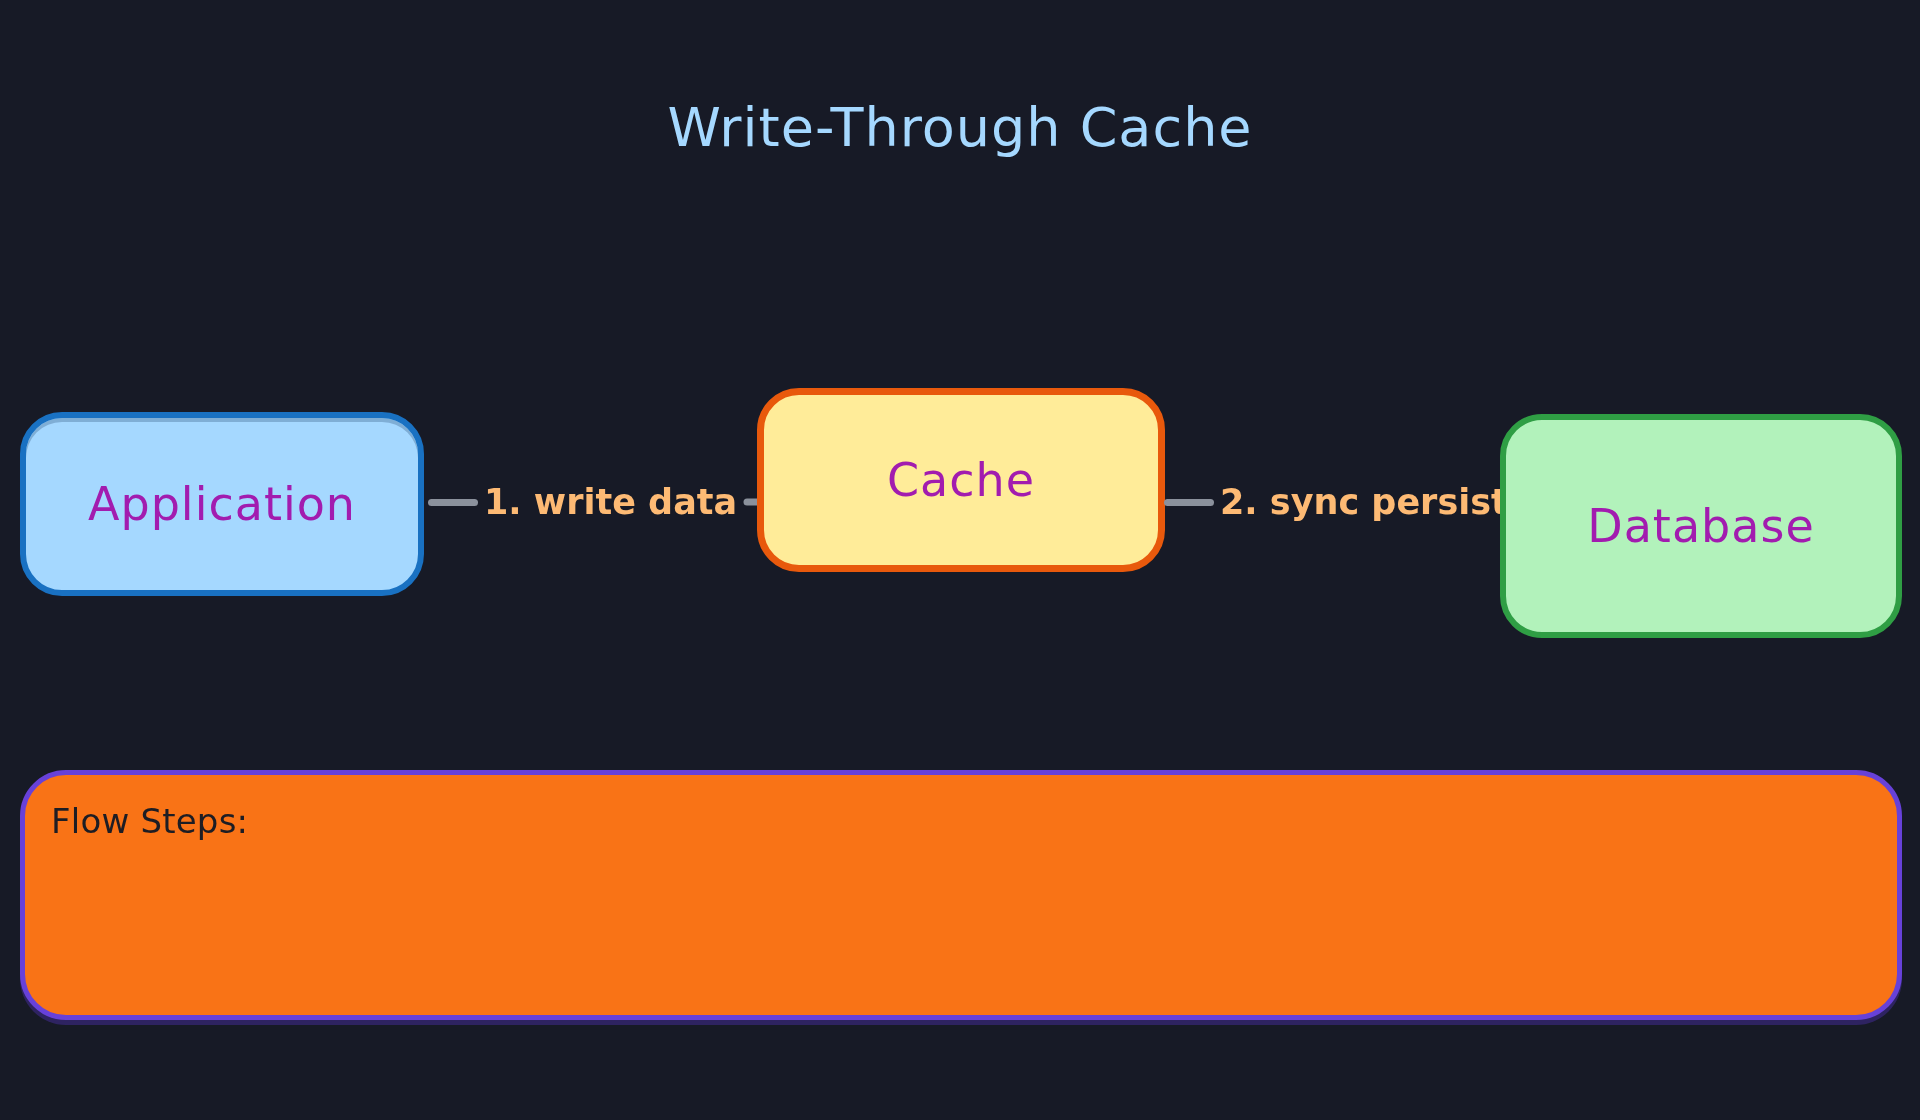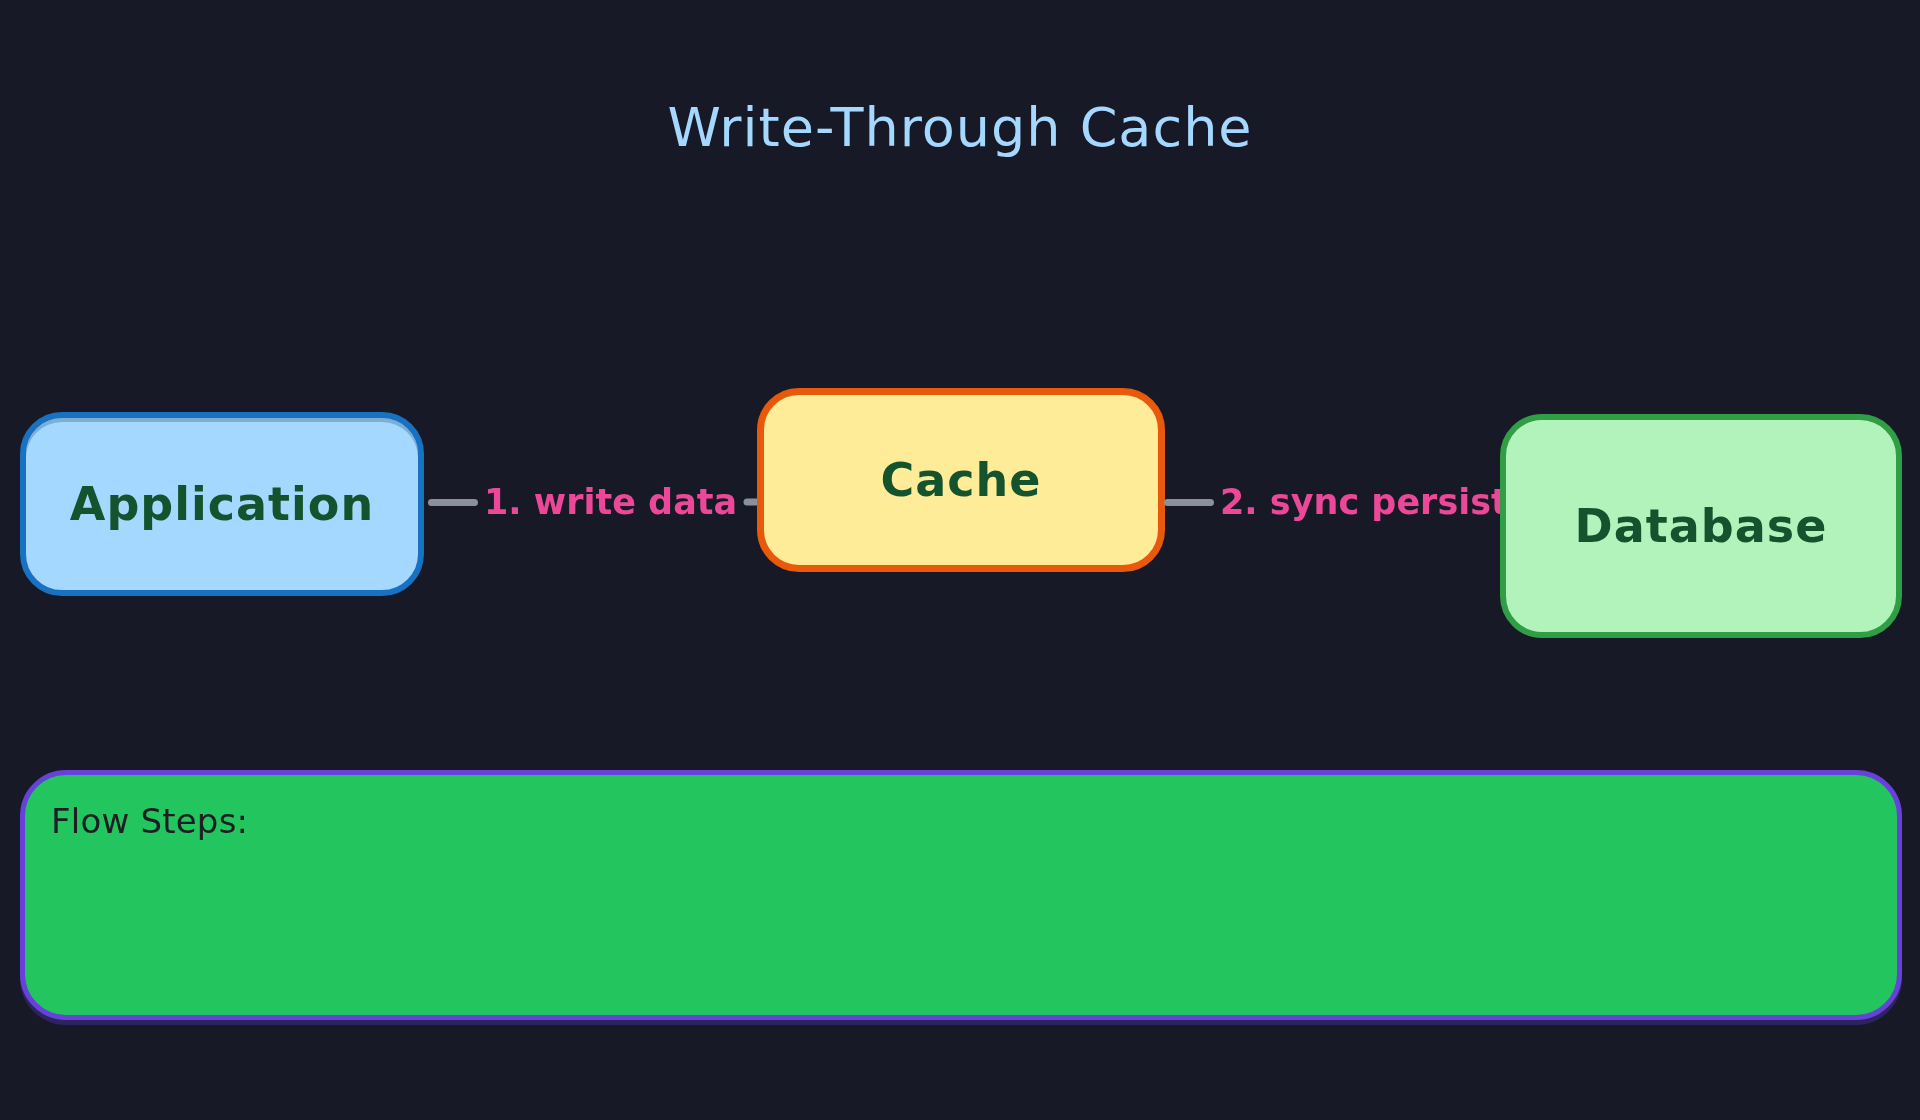--- a/index.html
+++ b/index.html
@@ -17,21 +17,21 @@
     text-align: center;
     font-size: 54px; font-weight: normal; letter-spacing: 1px;
     color: #a5d8ff;
   }
   .node {
     position: absolute; box-sizing: border-box;
     display: flex; align-items: center; justify-content: center;
     border-radius: 42px;
   }
   .node-label {
-    font-size: 46px; font-weight: bold; color: #14532d; letter-spacing: 1px;
+    font-size: 46px; font-weight: normal; color: #a21caf; letter-spacing: 1px;
   }
   .node-app {
     left: 20px; top: 412px; width: 404px; height: 184px;
     background: #a5d8ff; border: 6px solid #1971c2;
     box-shadow: inset 0 4px 0 rgba(16,48,86,0.25);
   }
   .node-cache {
     left: 757px; top: 388px; width: 408px; height: 184px;
     background: #ffec99; border: 7px solid #e8590c;
   }
@@ -43,31 +43,31 @@
     position: absolute; top: 472px; height: 60px;
     display: flex; align-items: center; justify-content: space-between;
   }
   .arrow-1 { left: 428px; width: 330px; }
   .arrow-2 { left: 1164px; width: 334px; }
   .arrow-stub {
     display: block; width: 50px; height: 7px;
     background: #8b919c; border-radius: 4px; flex: 0 0 auto;
   }
   .arrow-label {
-    font-size: 35px; font-weight: 600; color: #ec4899;
+    font-size: 35px; font-weight: 600; color: #fdba74;
     white-space: nowrap; padding: 0 6px; flex: 0 0 auto;
   }
   .arrowhead { flex: 0 0 auto; display: block; }
   .arrowhead line {
     stroke: #8b919c; stroke-width: 7; stroke-linecap: round; fill: none;
   }
   .note {
     position: absolute; left: 20px; top: 770px; width: 1882px; height: 250px;
     box-sizing: border-box;
-    background: #22c55e; border: 5px solid #6741d9; border-radius: 46px;
+    background: #f97316; border: 5px solid #6741d9; border-radius: 46px;
     padding: 25px 30px 0 26px;
     box-shadow: 0 5px 0 rgba(75,46,170,0.45);
   }
   .note-line {
     font-size: 34px; line-height: 43px; color: #1d1d24;
     white-space: nowrap; letter-spacing: 0.2px;
   }
 </style>
 </head>
 <body>

